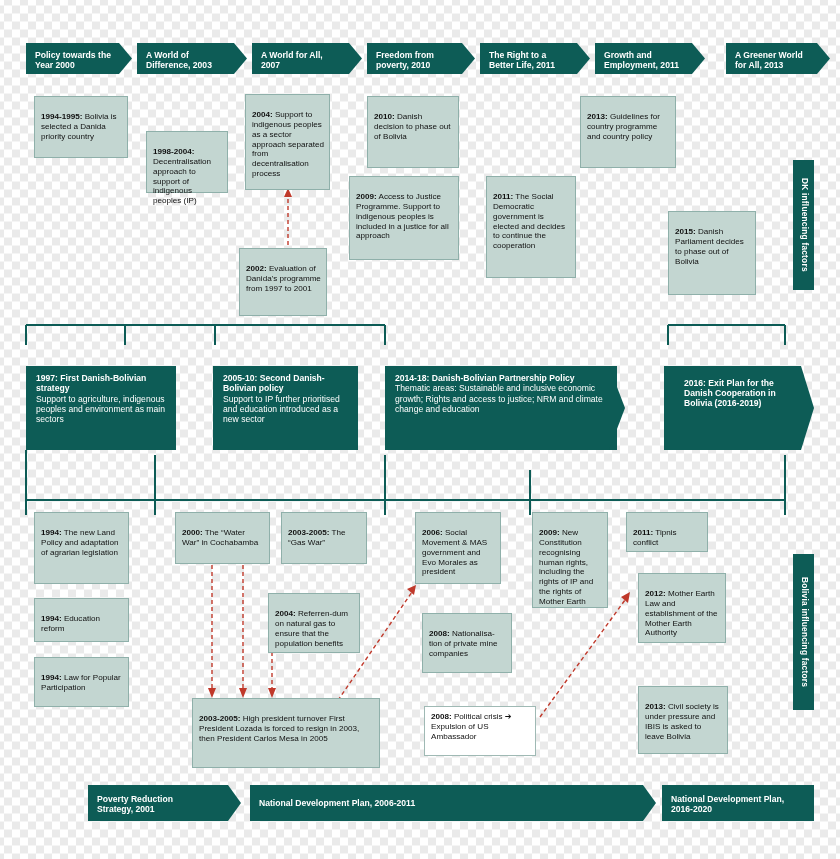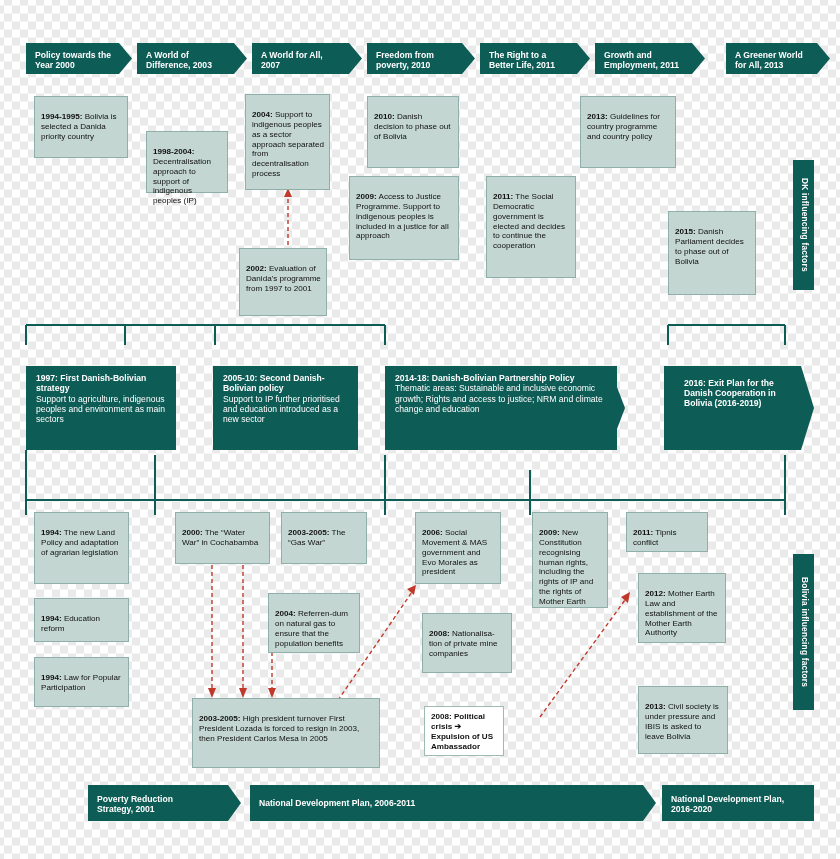--- a/index.html
+++ b/index.html
@@ -218,21 +218,21 @@
   </div>
   <div class="note" style="left:626px;top:512px;width:82px;height:40px;">
     <b>2011:</b><span> Tipnis conflict</span>
   </div>
   <div class="note" style="left:638px;top:573px;width:88px;height:70px;">
     <b>2012:</b><span> Mother Earth Law and establishment of the Mother Earth Authority</span>
   </div>
   <div class="note" style="left:638px;top:686px;width:90px;height:68px;">
     <b>2013:</b><span> Civil society is under pressure and IBIS is asked to leave Bolivia</span>
   </div>
-  <div class="white" style="left:424px;top:706px;width:80px;height:50px;font-weight:bold;">
+  <div class="white" style="left:424px;top:706px;width:112px;height:50px;">
     <b>2008:</b><span> Political crisis ➔ Expulsion of US Ambassador</span>
   </div>
 
   <div class="chev" style="left:88px;top:785px;width:153px;height:36px;padding-top:9px;"><span style="white-space:pre-line">Poverty Reduction
 Strategy, 2001</span></div>
   <div class="chev" style="left:250px;top:785px;width:406px;height:36px;padding-top:13px;"><span style="white-space:pre-line">National Development Plan, 2006-2011</span></div>
   <div class="chev noarrow" style="left:662px;top:785px;width:152px;height:36px;padding-top:9px;"><span style="white-space:pre-line">National Development Plan,
 2016-2020</span></div>
 
 </div>

